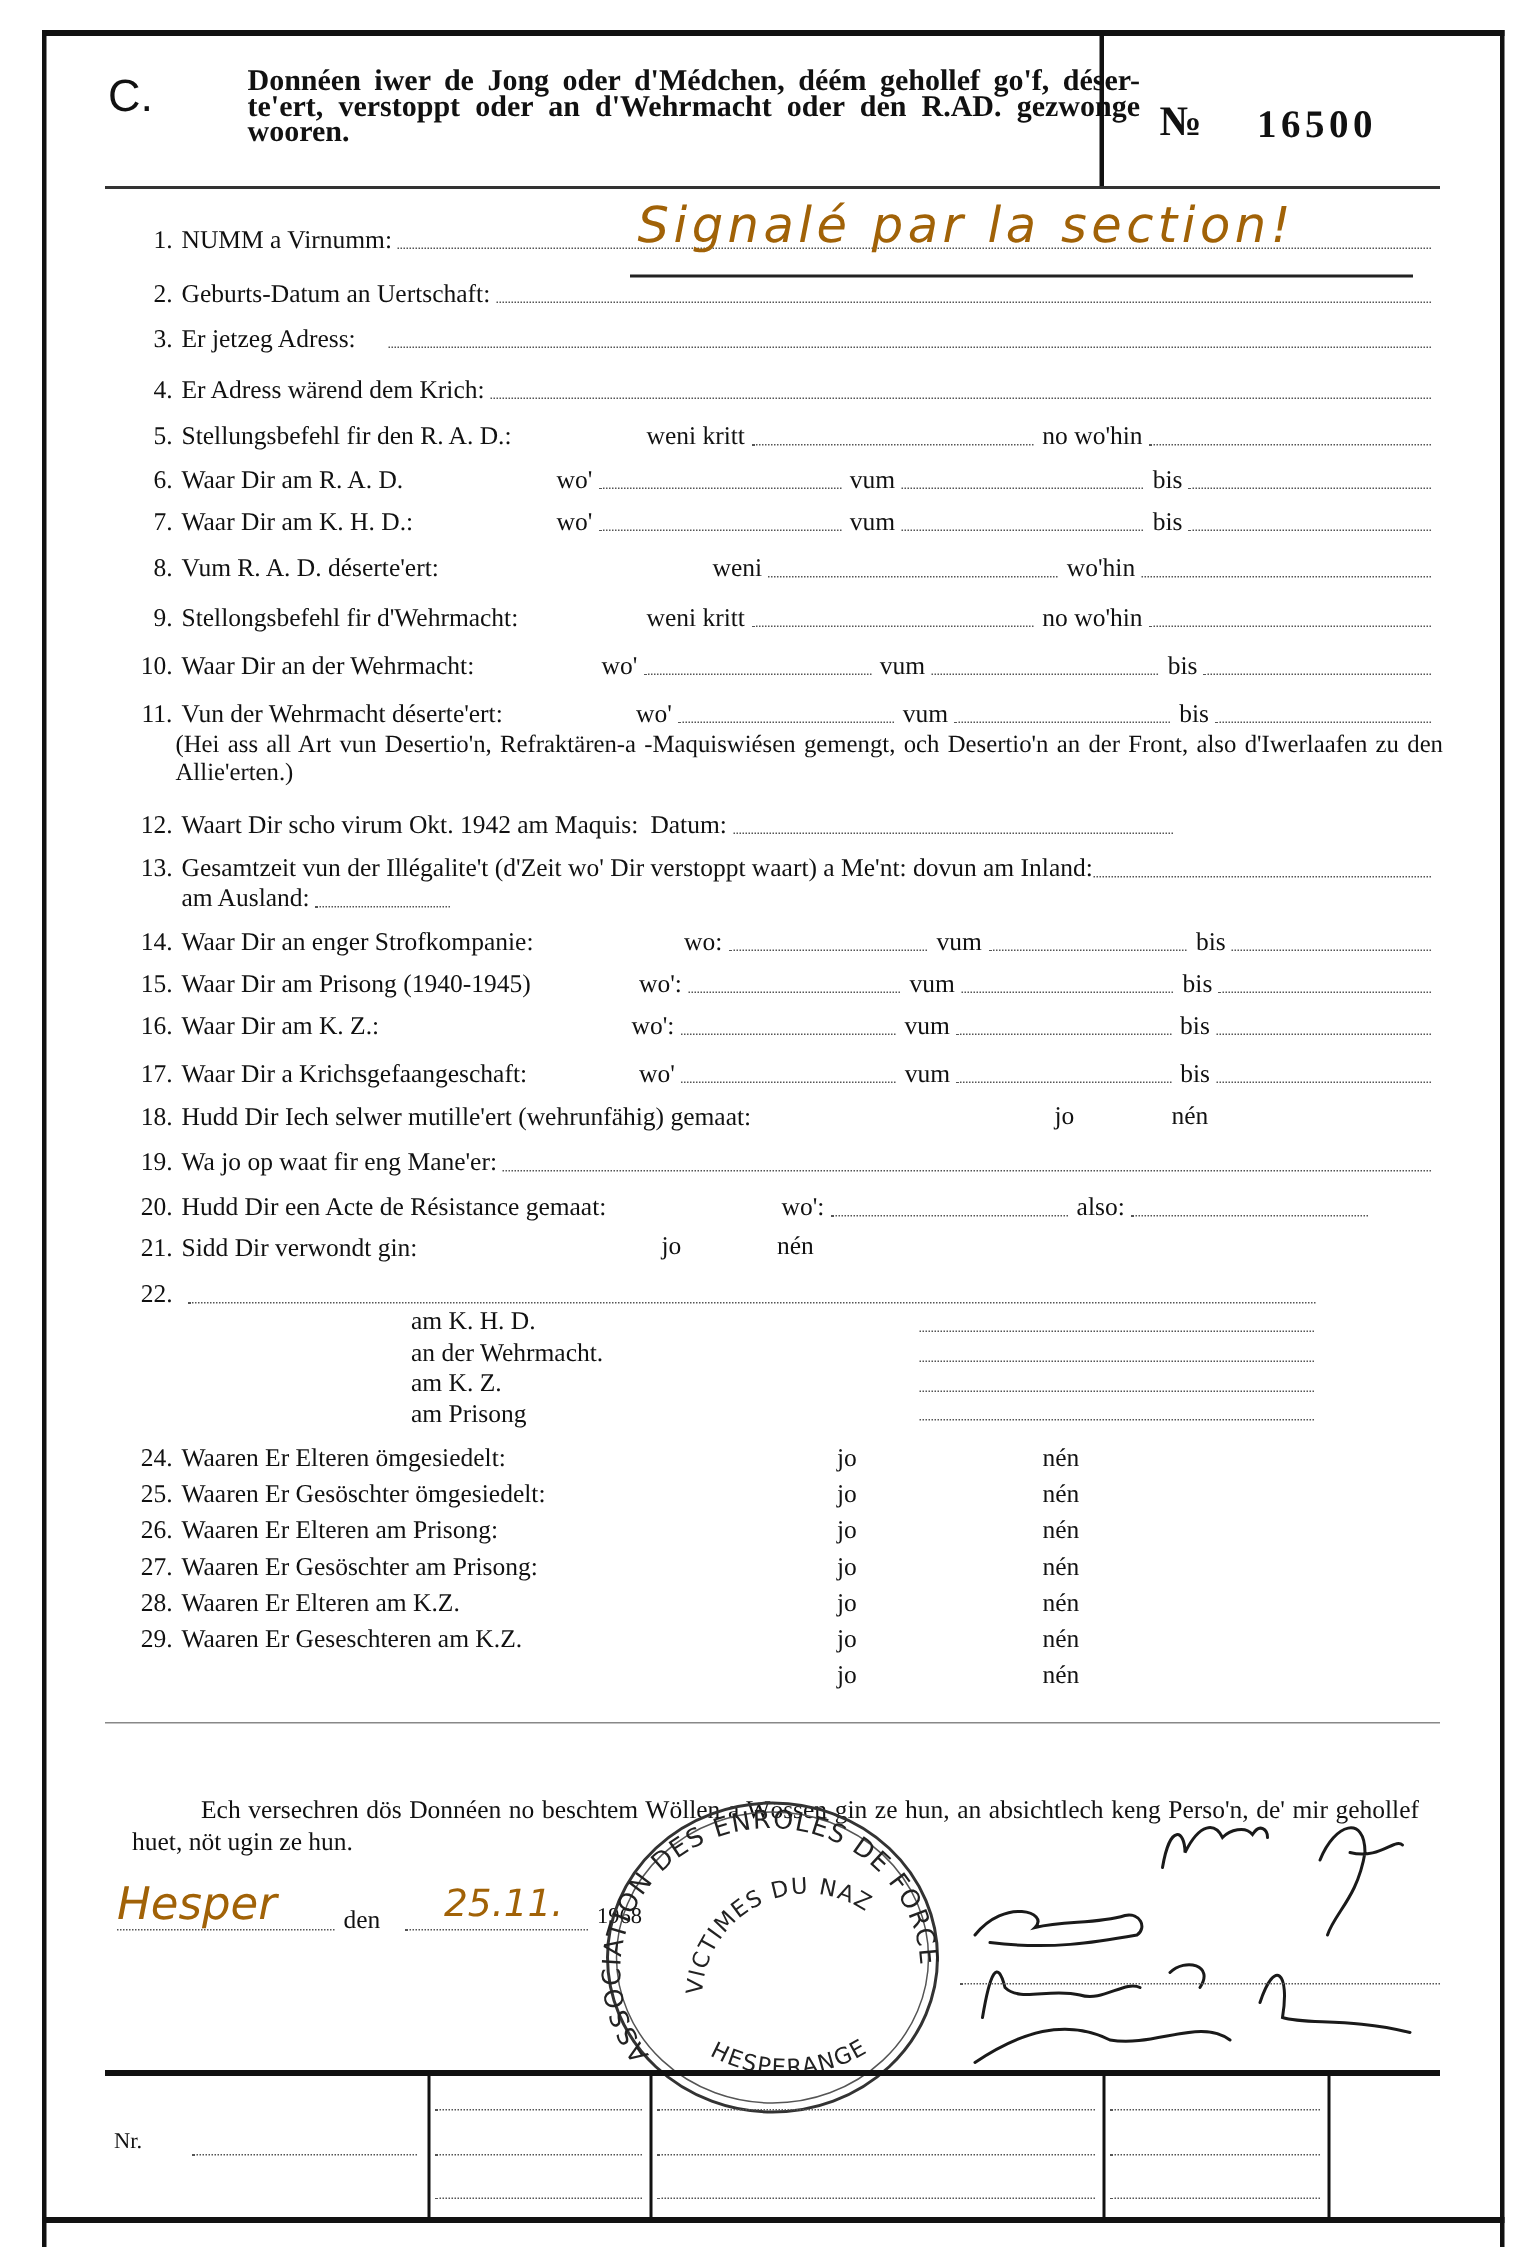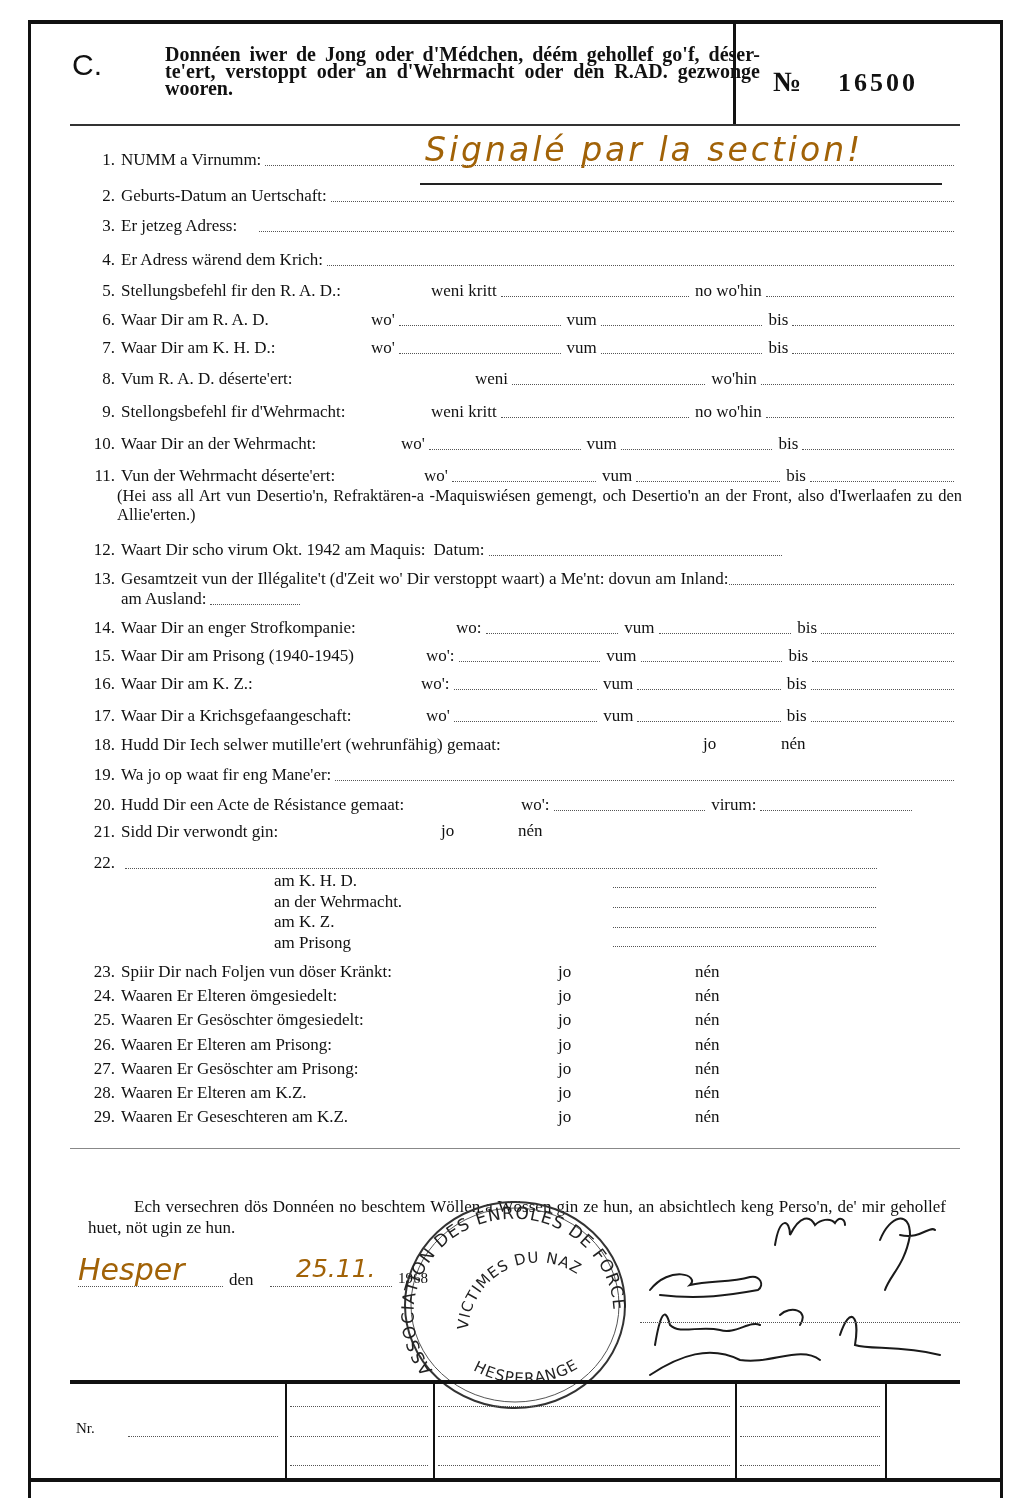--- a/index.html
+++ b/index.html
@@ -211,21 +211,21 @@
   <span class="num">19.</span>
   <span>Wa jo op waat fir eng Mane'er:</span>
   <span class="dots"></span>
 </div>
 
 <div class="row" style="top:793px; right:105px">
   <span class="num">20.</span>
   <span style="width:400px">Hudd Dir een Acte de Résistance gemaat:</span>
   <span>wo':</span>
   <span class="dots"></span>
-  <span>virum:</span>
+  <span>also:</span>
   <span class="dots"></span>
 </div>
 
 <div class="row" style="top:820px">
   <span class="num">21.</span>
   <span>Sidd Dir verwondt gin:</span>
 </div>
 <div class="jo-nen" style="left:441px; top:821px">jo</div>
 <div class="jo-nen" style="left:518px; top:821px">nén</div>
 
@@ -238,21 +238,20 @@
   <div>an der Wehrmacht.</div>
   <div>am K. Z.</div>
   <div>am Prisong</div>
 </div>
 <div class="tdots" style="left:613px; top:887px; width:263px;"></div>
 <div class="tdots" style="left:613px; top:907px; width:263px;"></div>
 <div class="tdots" style="left:613px; top:927px; width:263px;"></div>
 <div class="tdots" style="left:613px; top:946px; width:263px;"></div>
 
 <div class="abs" style="left:78px; top:960px; font-size:17px; line-height:24.2px;">
-  <div><span class="num" style="display:inline-block">23.</span><span>Spiir Dir nach Foljen vun döser Kränkt:</span></div>
   <div><span class="num" style="display:inline-block">24.</span><span>Waaren Er Elteren ömgesiedelt:</span></div>
   <div><span class="num" style="display:inline-block">25.</span><span>Waaren Er Gesöschter ömgesiedelt:</span></div>
   <div><span class="num" style="display:inline-block">26.</span><span>Waaren Er Elteren am Prisong:</span></div>
   <div><span class="num" style="display:inline-block">27.</span><span>Waaren Er Gesöschter am Prisong:</span></div>
   <div><span class="num" style="display:inline-block">28.</span><span>Waaren Er Elteren am K.Z.</span></div>
   <div><span class="num" style="display:inline-block">29.</span><span>Waaren Er Geseschteren am K.Z.</span></div>
 </div>
 <div class="abs" style="left:558px; top:960px; font-size:17px; line-height:24.2px;">
   <div>jo</div>
   <div>jo</div>

